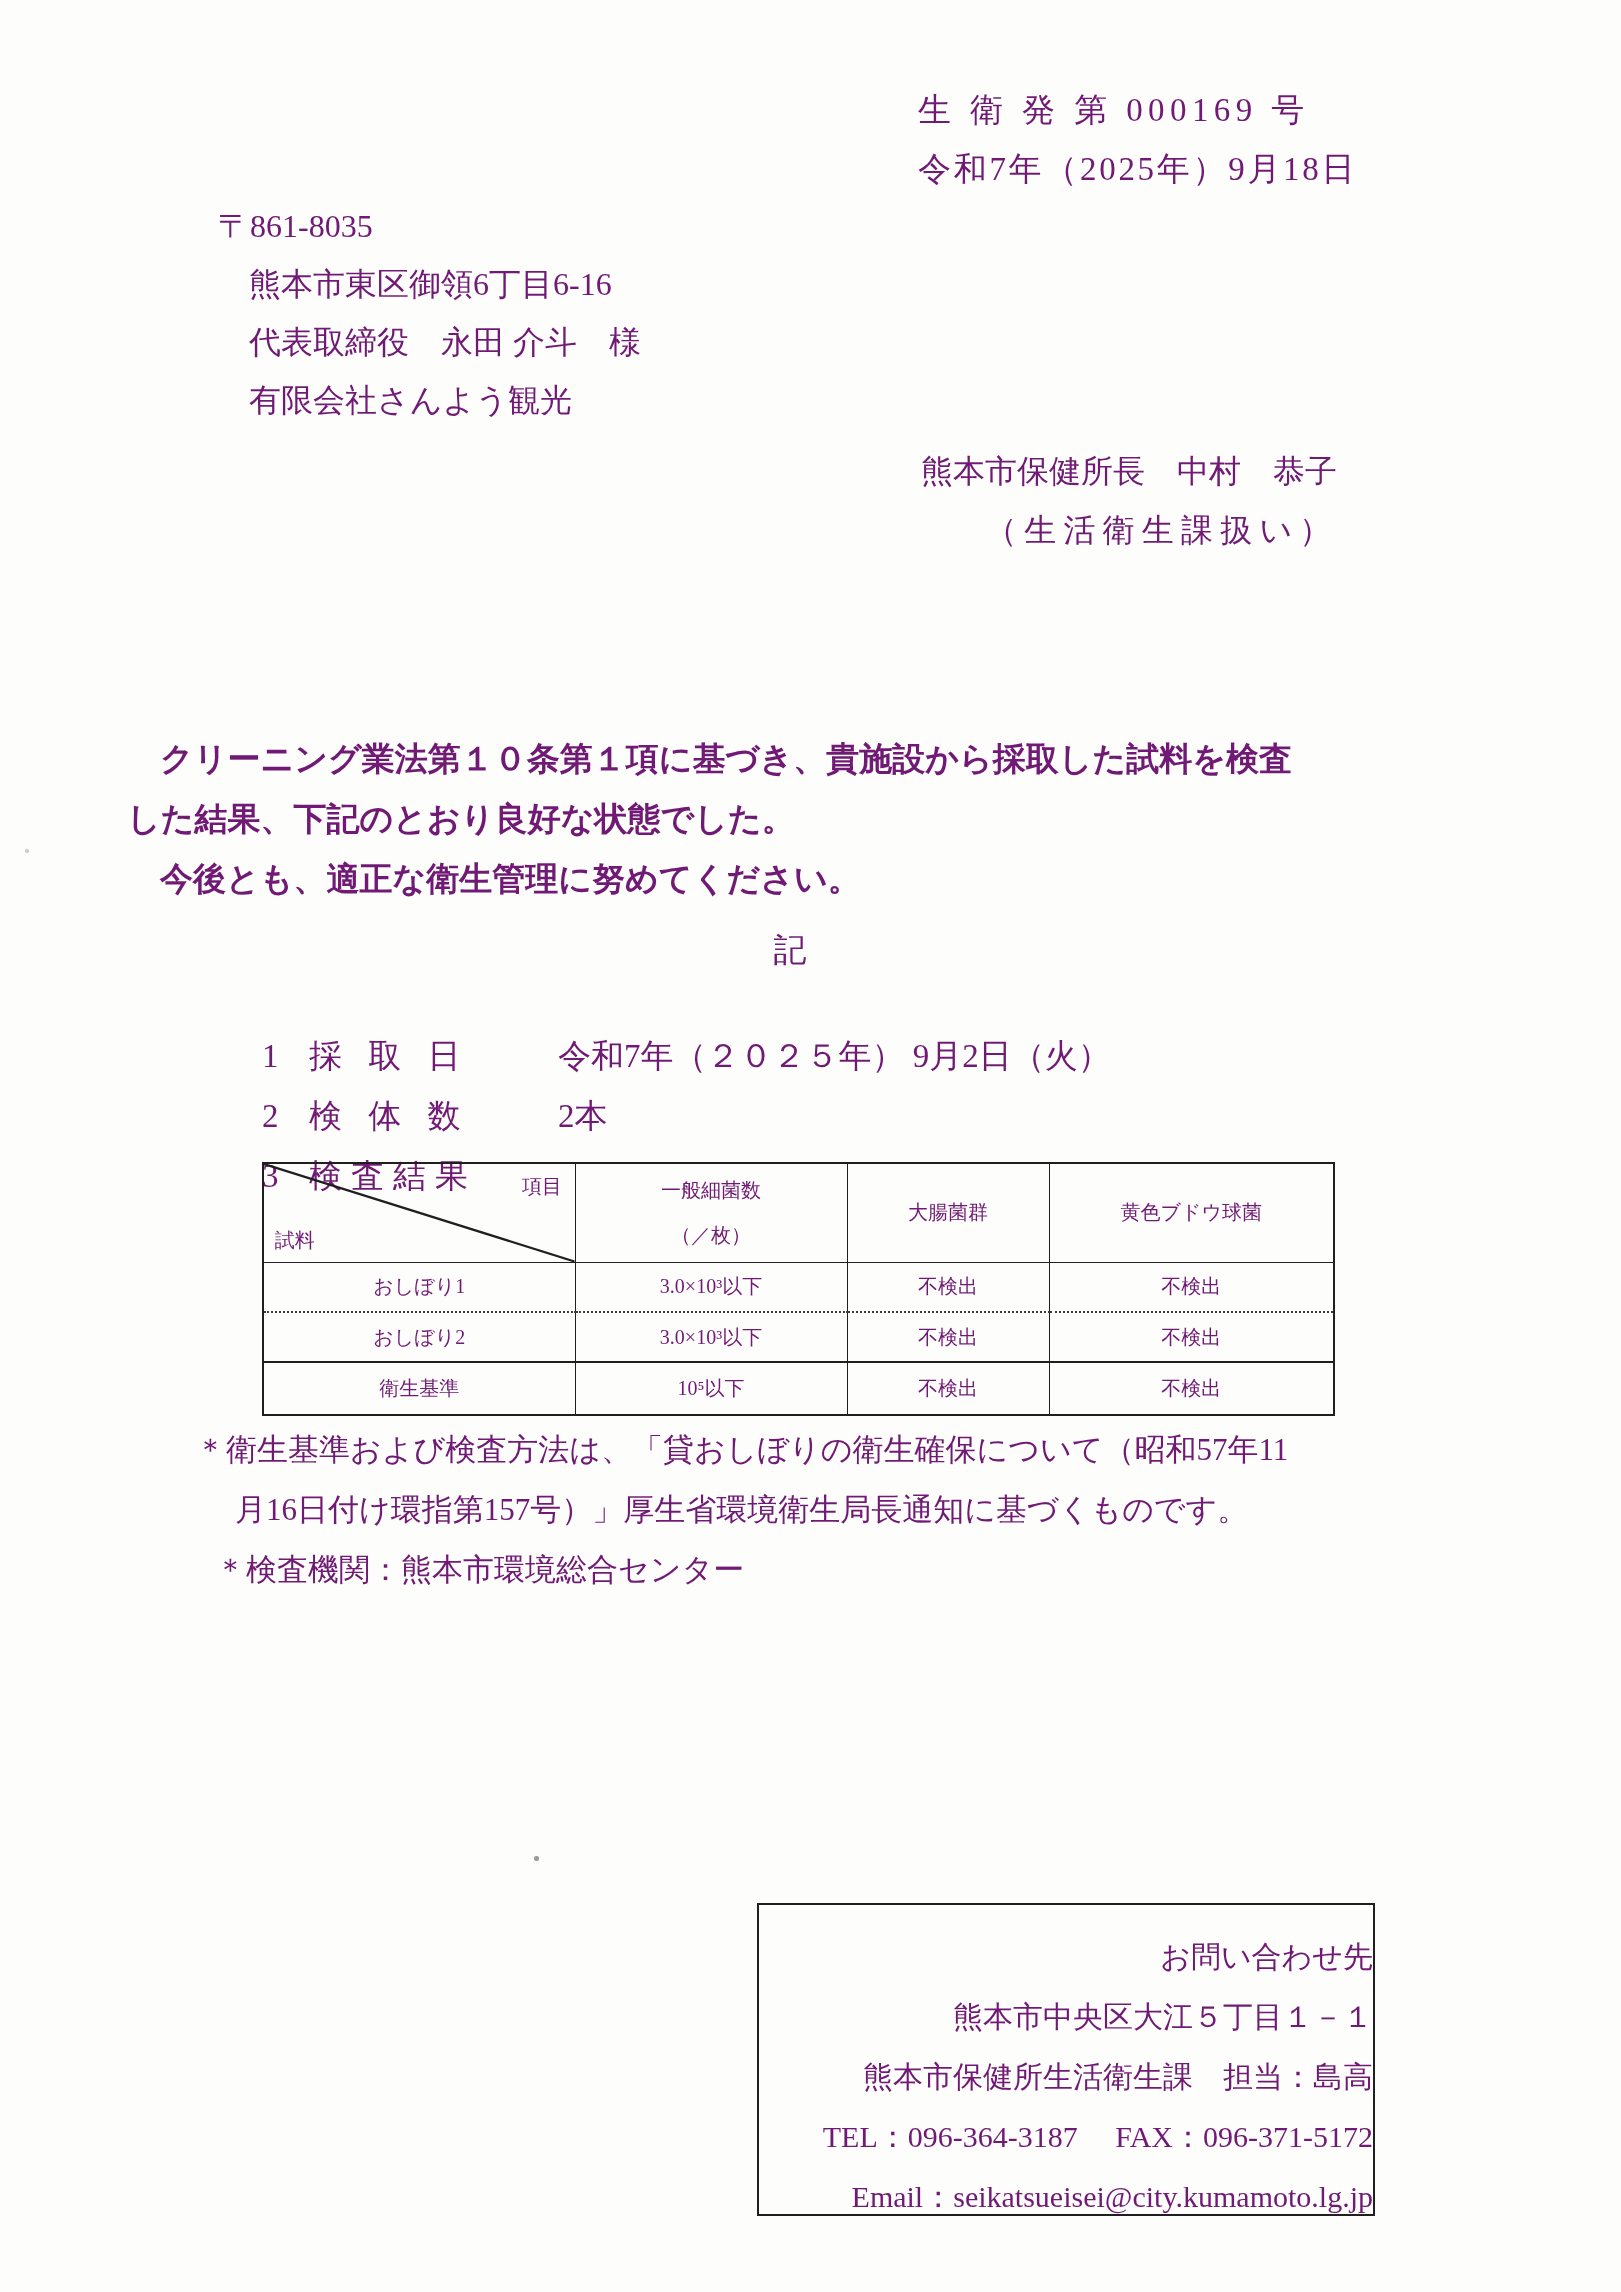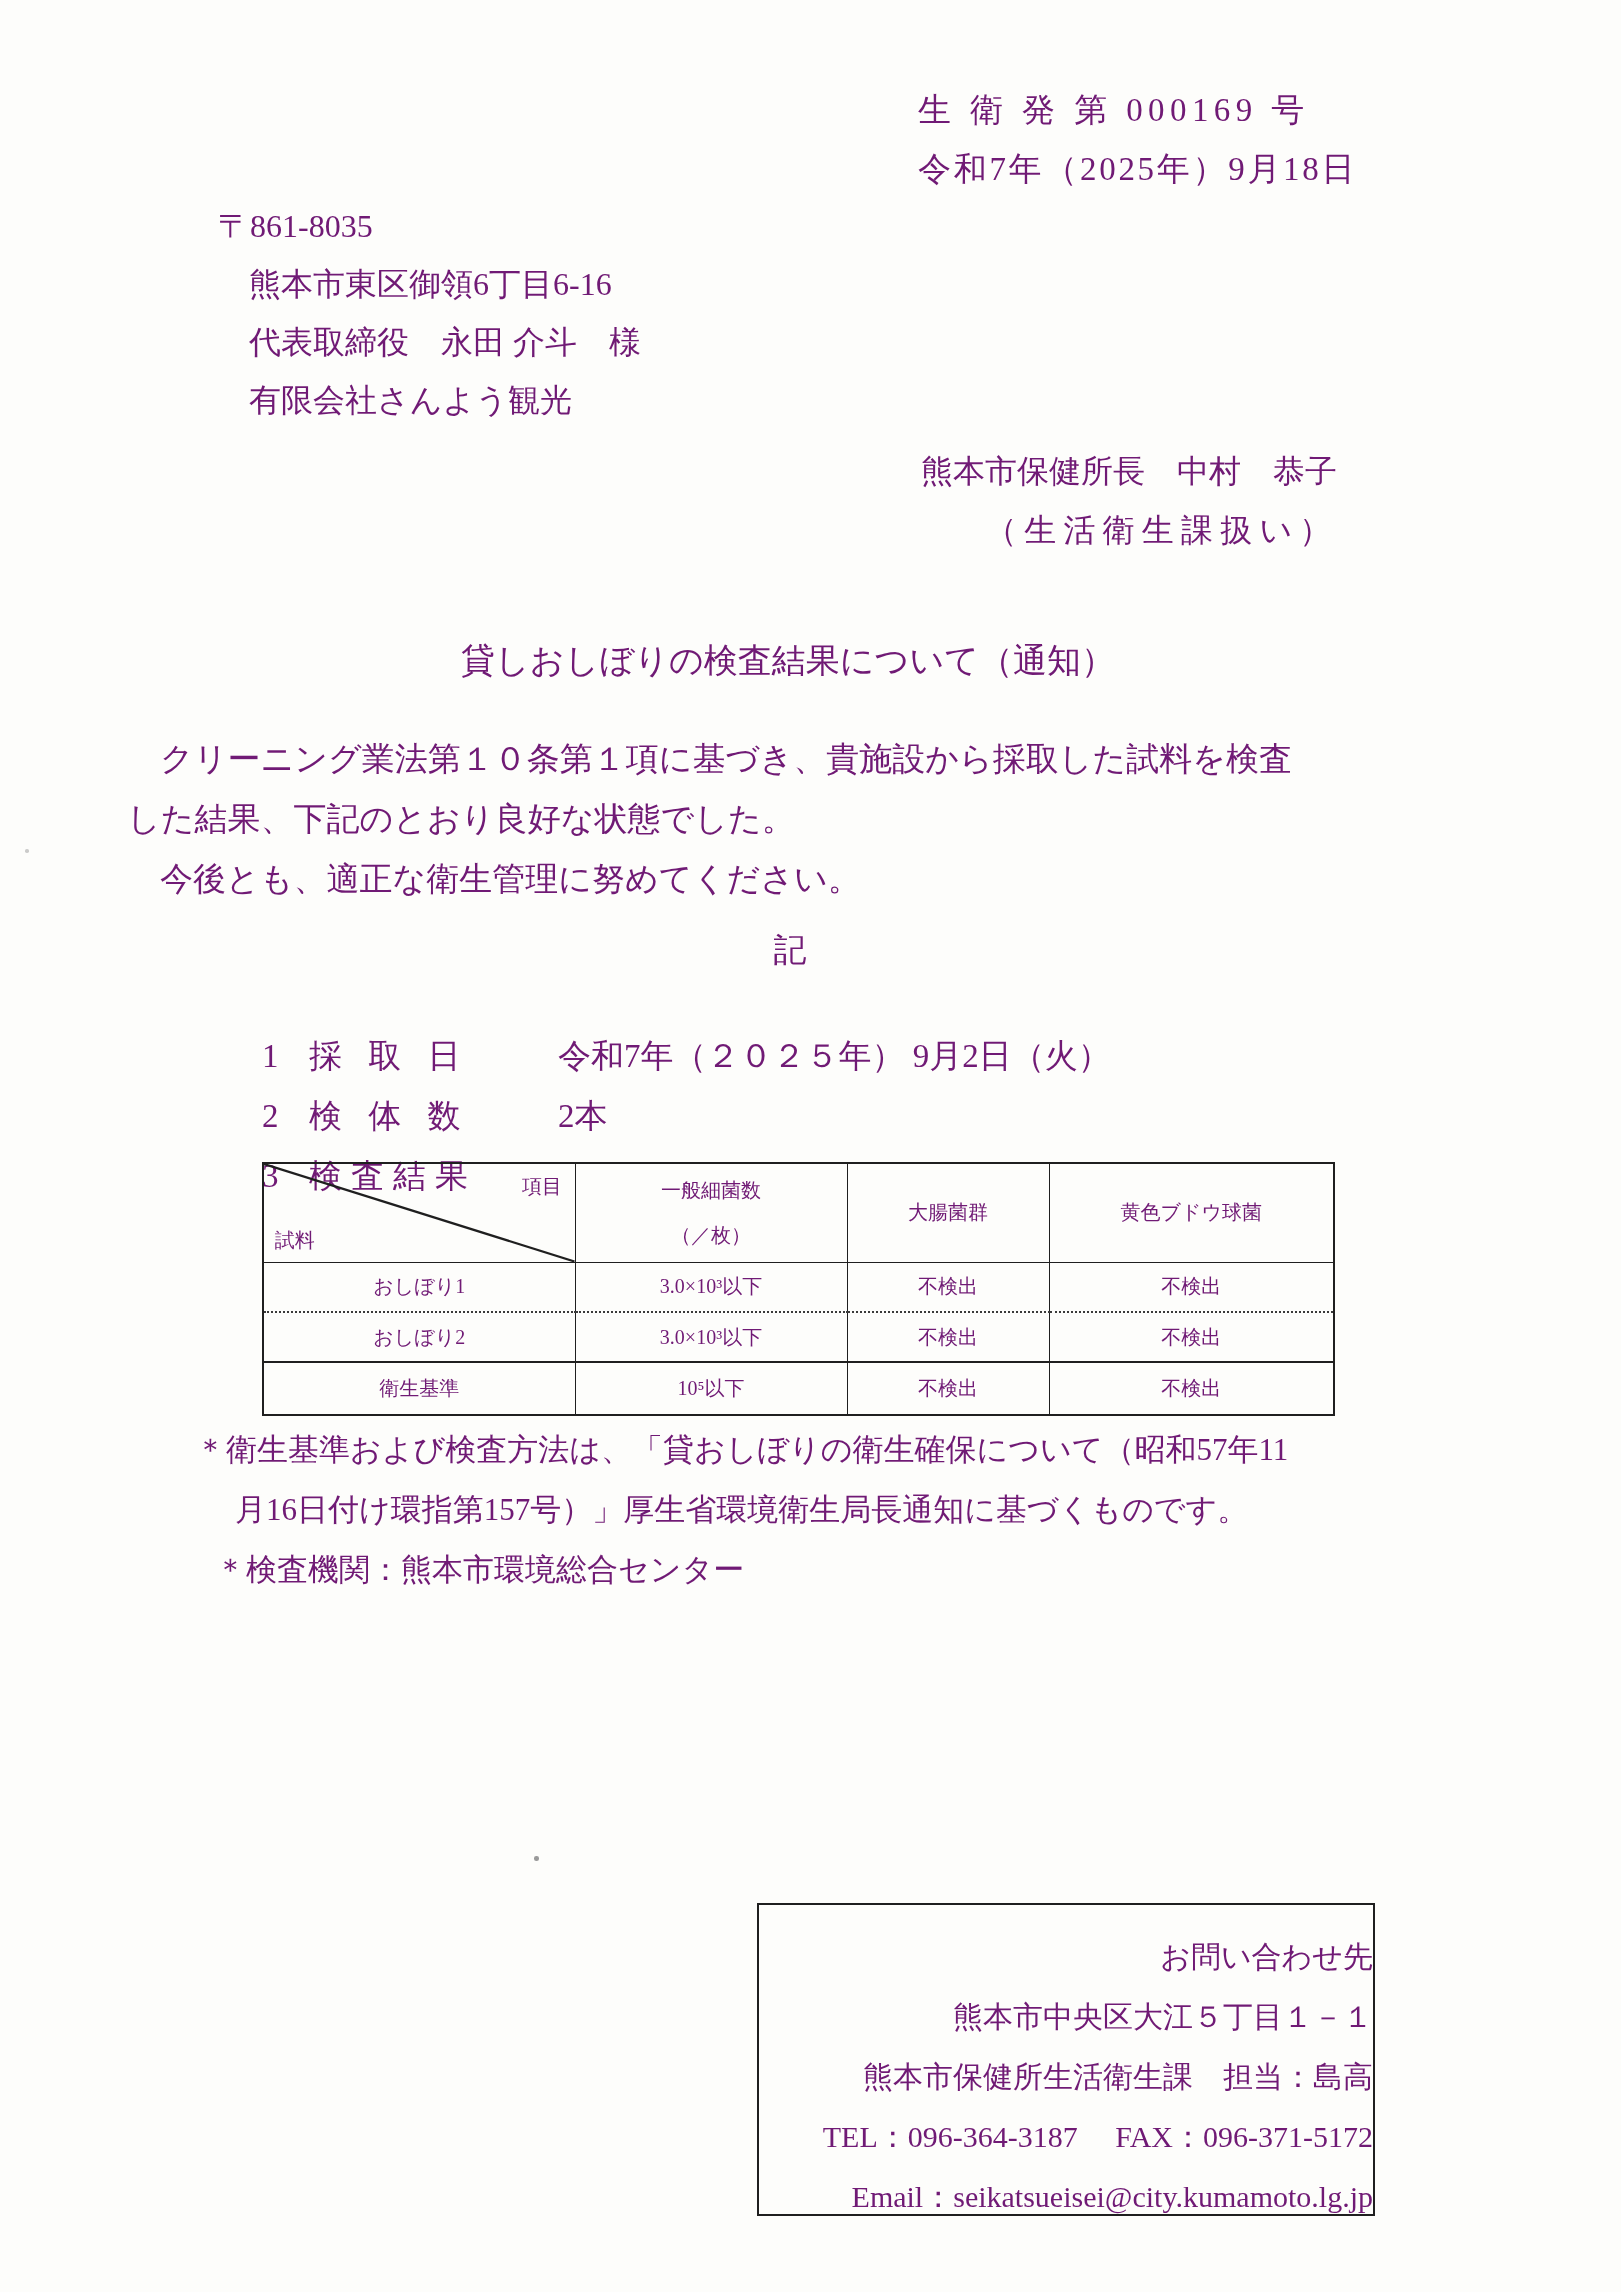--- a/index.html
+++ b/index.html
@@ -25,21 +25,21 @@
   .recipient .indent { padding-left: 31px; }
 
   
   .sender { left: 921px; top: 442px; font-size: 32px; line-height: 59px; }
   .sender-note { padding-left: 64px; letter-spacing: 7.2px; }
 
   
   .doc-title { left: 788px; top: 638px; transform: translateX(-50%); font-size: 34px; white-space: nowrap; }
 
   
-  .body-text { left: 127px; top: 729px; width: 1397px; font-size: 33px; line-height: 60px; }
+  .body-text { left: 127px; top: 729px; width: 1397px; font-size: 33px; line-height: 60px; font-weight: bold; }
   .body-text .pindent { text-indent: 33px; }
 
   
   .ki-mark { left: 790px; top: 928px; transform: translateX(-50%); font-size: 33px; }
 
   
   .items { left: 262px; top: 1026px; font-size: 33px; line-height: 60px; }
   .item { white-space: nowrap; }
   .item .no { display: inline-block; width: 47px; }
   .item .lbl { display: inline-block; width: 249px; letter-spacing: 9px; }
@@ -112,21 +112,20 @@
     <div class="indent">熊本市東区御領6丁目6-16</div>
     <div class="indent">代表取締役　永田 介斗　様</div>
     <div class="indent">有限会社さんよう観光</div>
   </div>
 
   <div class="abs sender">
     <div>熊本市保健所長　中村　恭子</div>
     <div class="sender-note">（生活衛生課扱い）</div>
   </div>
 
-  <div class="abs doc-title">貸しおしぼりの検査結果について（通知）</div>
 
   <div class="abs body-text">
     <div class="pindent">クリーニング業法第１０条第１項に基づき、貴施設から採取した試料を検査</div>
     <div>した結果、下記のとおり良好な状態でした。</div>
     <div class="pindent">今後とも、適正な衛生管理に努めてください。</div>
   </div>
 
   <div class="abs ki-mark">記</div>
 
   <div class="abs items">

